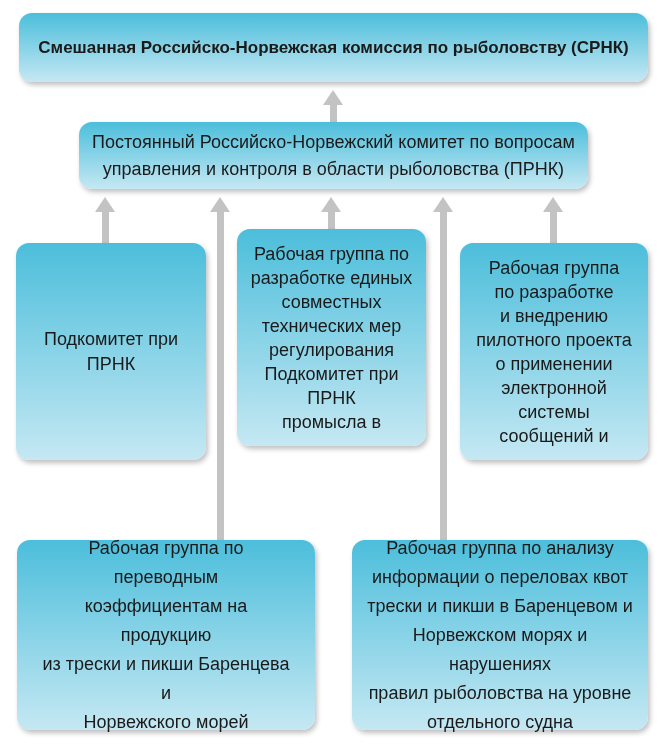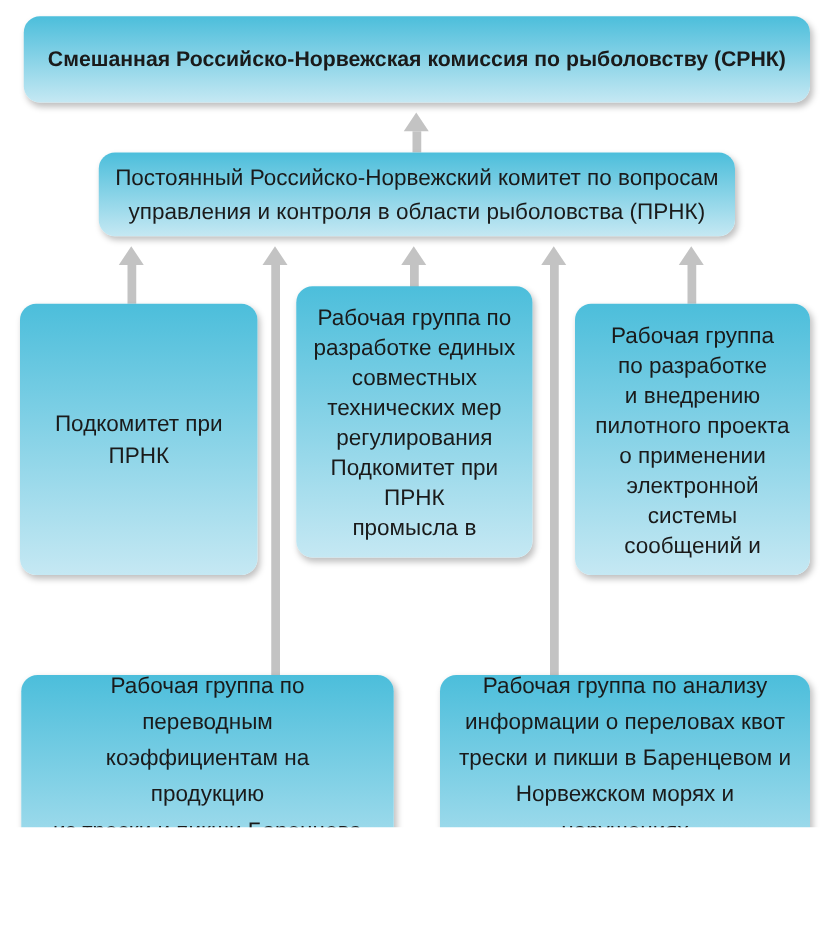--- a/index.html
+++ b/index.html
@@ -7,21 +7,21 @@
     --box-bottom: #c5e8f3;
     --arrow: #c3c3c3;
     --text: #1a1a1a;
     --bg: #ffffff;
   }
   * { margin: 0; padding: 0; box-sizing: border-box; }
   html, body { background: var(--bg); }
   #canvas {
     position: relative;
     width: 664px;
-    height: 662px;
+    height: 746px;
     background: var(--bg);
     font-family: "Liberation Sans", sans-serif;
     color: var(--text);
     overflow: hidden;
   }
   .box {
     position: absolute;
     border-radius: 13px;
     background: linear-gradient(180deg, var(--box-top) 0%, var(--box-bottom) 100%);
     box-shadow: 2px 3px 5px rgba(0,0,0,0.25);

